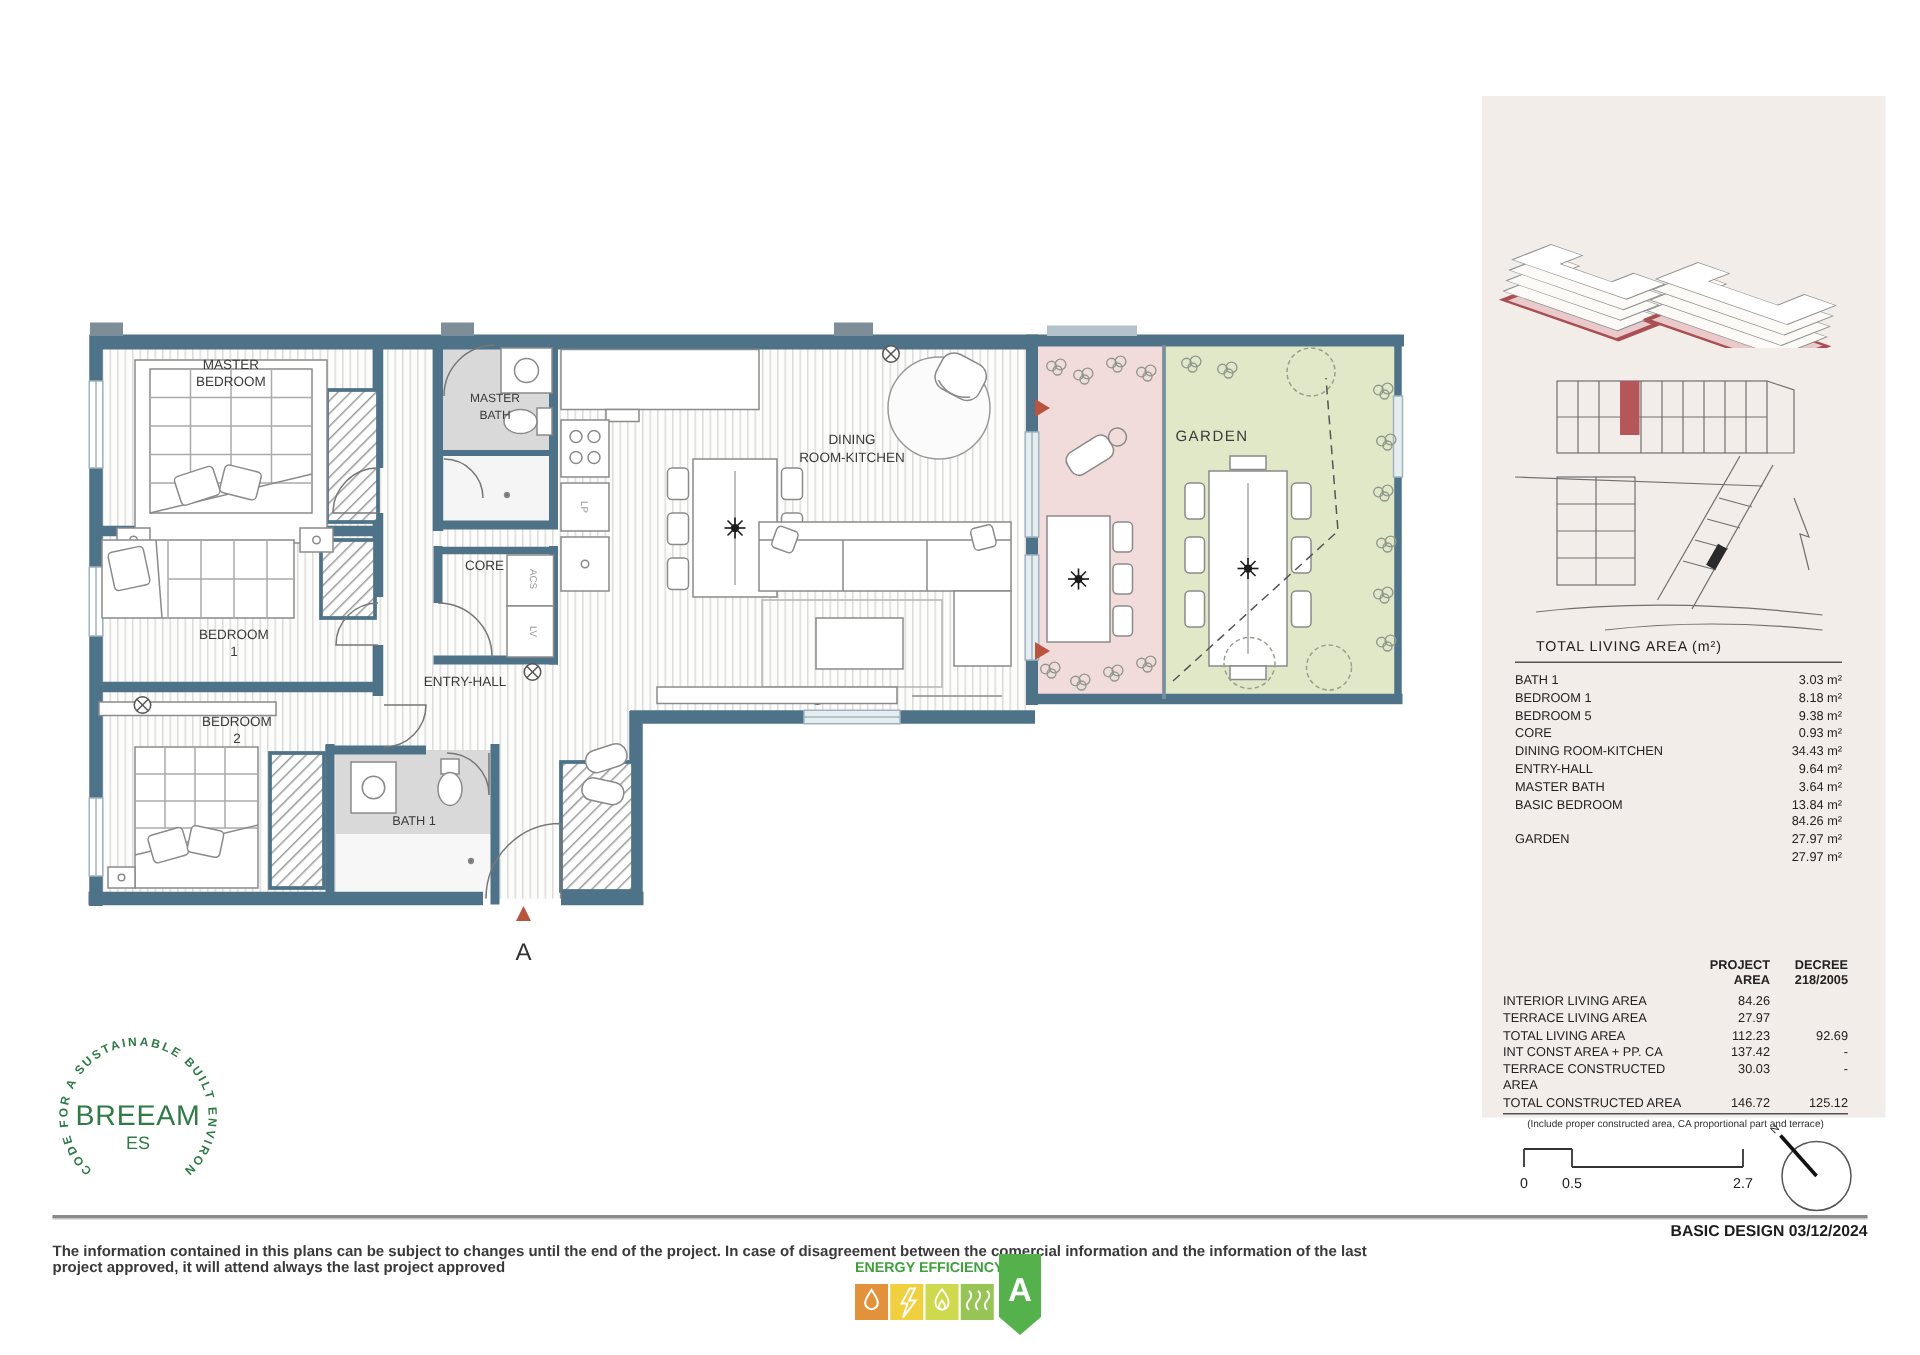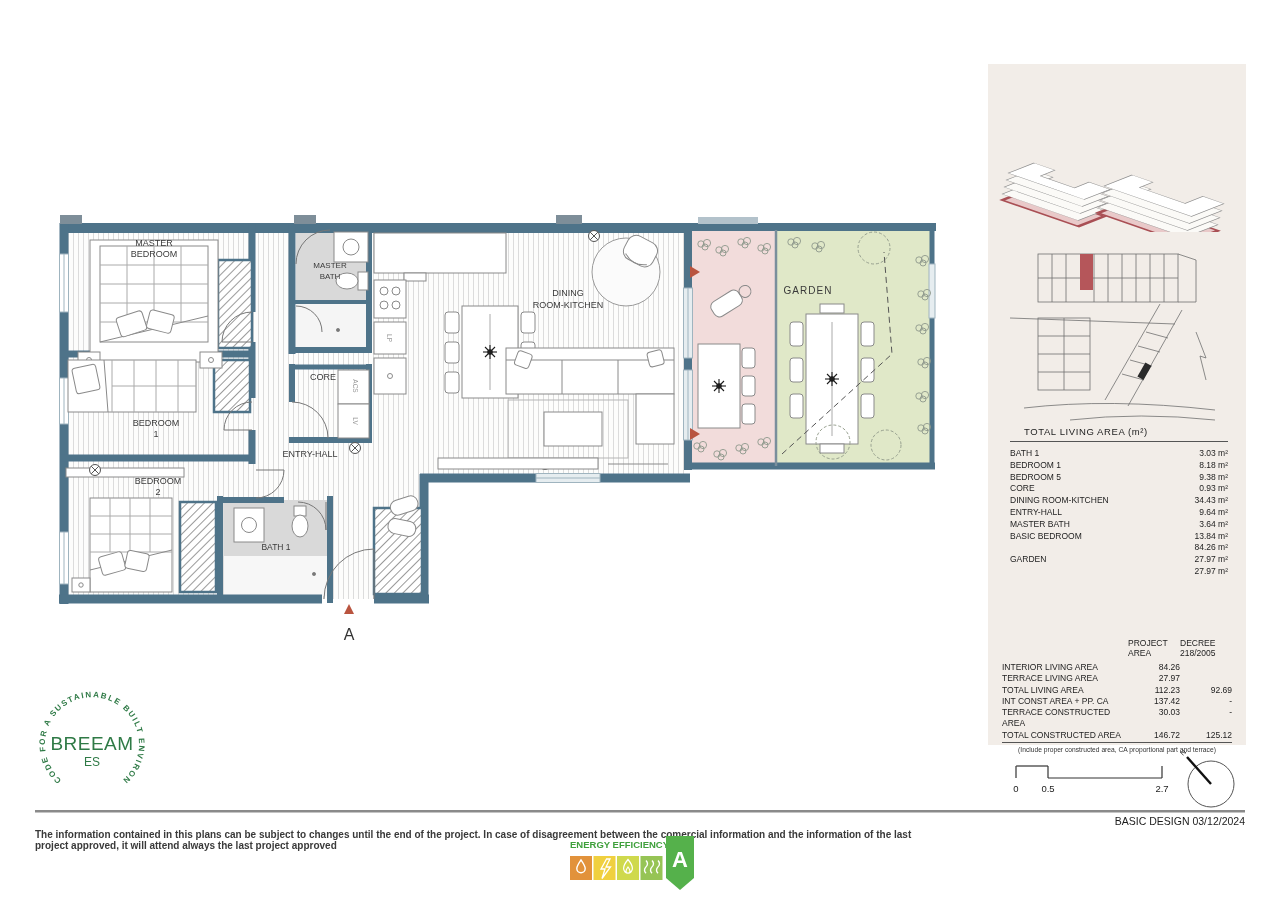--- a/index.html
+++ b/index.html
@@ -1,40 +1,40 @@
 <!DOCTYPE html>
 <html><head>
 <meta charset="utf-8">
 <style>
   html,body{margin:0;padding:0;background:#ffffff;}
   .page{position:relative;width:1268px;height:903px;background:#ffffff;overflow:hidden;
         font-family:"Liberation Sans", sans-serif;color:#333;}
   .right-border{position:absolute;left:1271px;top:0;width:1px;height:903px;background:#cccccc;}
   
-  .panel{position:absolute;left:988px;top:64px;width:258px;height:681px;background:#f2ede8;}
+  .panel{position:absolute;left:988px;top:64px;width:258px;height:681px;background:#f2ede8;padding-left:11px;}
   .bld-svg{position:absolute;left:6px;top:6px;}
   .site-svg{position:absolute;left:22px;top:176px;}
   .area-table{position:absolute;left:22px;top:362px;width:218px;}
   .area-title{font-size:9.5px;letter-spacing:.6px;color:#222;padding-left:14px;padding-bottom:4px;
               border-bottom:1px solid #555;}
   .area-rows{margin-top:6px;}
   .arow{display:flex;justify-content:space-between;font-size:8.5px;line-height:11.8px;color:#222;}
   .sum-table{position:absolute;left:14px;top:574px;width:230px;font-size:8.5px;color:#222;}
   .srow{display:grid;grid-template-columns:1fr 52px 52px;line-height:11.3px;}
   .srow .v{text-align:right;}
   .shead{display:grid;grid-template-columns:1fr 52px 52px;line-height:10px;margin-bottom:4px;}
-  .shead .v{text-align:left;}
+  .shead .v{text-align:right;font-weight:bold;}
   .sline{border-bottom:1px solid #555;margin-top:1px;}
   .sfoot{font-size:6.7px;text-align:center;margin-top:3px;color:#333;}
   
   .disclaimer{position:absolute;left:35px;top:829px;width:910px;font-size:10px;color:#3a3a3a;font-weight:bold;}
   .footer-line{position:absolute;left:35px;top:810px;width:1210px;height:0;
                border-top:2px solid #8a8a8a;border-bottom:1px solid #c4c4c4;}
   .basic-design{position:absolute;left:1000px;top:815px;width:245px;text-align:right;
-                font-size:10.5px;font-weight:400;color:#1c1c1c;}
+                font-size:10.5px;font-weight:700;color:#1c1c1c;}
   .unit-code{position:absolute;left:33px;top:834px;font-size:46px;color:#595959;letter-spacing:1px;}
   .unit-sub{position:absolute;left:148px;top:848px;font-size:23px;color:#595959;}
   .breeam{position:absolute;left:34px;top:686px;}
   .energy{position:absolute;left:568px;top:834px;}
   .scalebar{position:absolute;left:1006px;top:758px;}
   .north{position:absolute;left:1173px;top:746px;}
   .plan{position:absolute;left:38px;top:202px;}
   svg text{font-family:"Liberation Sans", sans-serif;}
 </style>
 </head>

